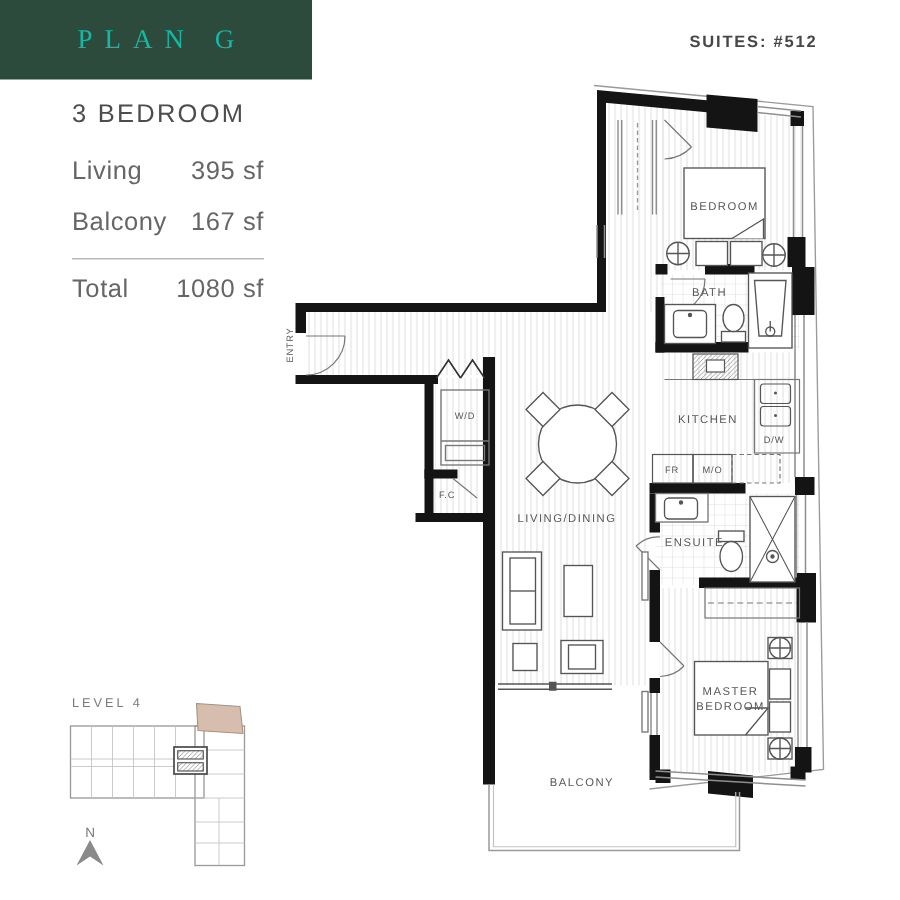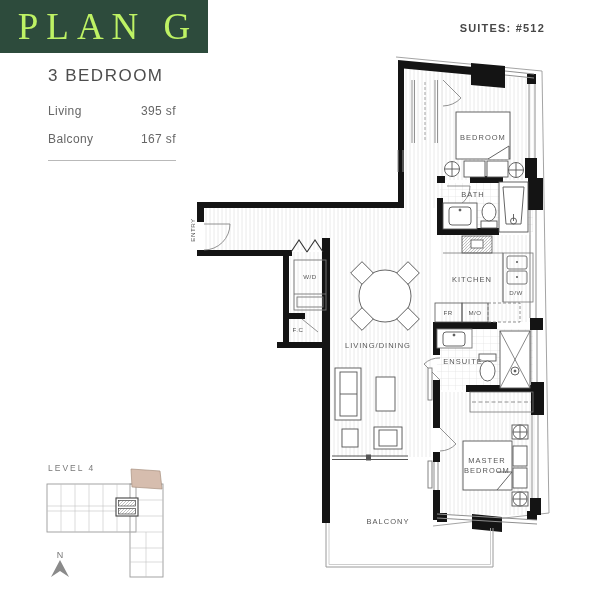--- a/index.html
+++ b/index.html
@@ -6,34 +6,34 @@
   body{
     width:600px;height:600px;position:relative;background:#ffffff;
     font-family:"Liberation Sans", sans-serif;overflow:hidden;
   }
   .plan-badge{
     position:absolute;left:0;top:0;width:208px;height:53px;
     background:#2d4b3c;display:flex;align-items:center;justify-content:center;
   }
   .plan-badge .title{
     font-family:"Liberation Serif", serif;
-    color:#bef264;font-size:37px;letter-spacing:8px;font-weight:400;
+    color:#14b8a6;font-size:18px;letter-spacing:8px;font-weight:400;
     padding-left:8px;
   }
   .suites{
     position:absolute;top:22px;right:55px;
     font-size:11px;letter-spacing:1.2px;color:#474747;font-weight:700;
   }
   .unit-info{position:absolute;left:48px;top:66px;width:128px;}
   .unit-info h2{
     margin:0 0 18px 0;font-size:17px;font-weight:400;letter-spacing:1.5px;color:#4d4d4d;
   }
   .area-row{
     display:flex;justify-content:space-between;
-    font-size:12px;color:#666;margin-bottom:14px;letter-spacing:0.4px;
+    font-size:17px;color:#666;margin-bottom:14px;letter-spacing:0.4px;
   }
   .area-divider{border:none;border-top:1px solid #b9b9b9;margin:2px 0 10px 0;}
   .fp-svg{position:absolute;left:0;top:0;width:600px;height:600px;}
   text{font-family:"Liberation Sans", sans-serif;}
   .room-label{fill:#575757;font-size:7.5px;letter-spacing:1px;}
   .fix-label{fill:#575757;font-size:6.2px;letter-spacing:0.5px;}
   .key-label{fill:#7a7a7a;font-size:8.5px;letter-spacing:2px;}
   .north-label{fill:#777;font-size:9px;}
 </style>
 </head>
@@ -49,20 +49,24 @@
   <h2>3 BEDROOM</h2>
   <div class="area-row">
     <span>Living</span>
     <span>395 sf</span>
   </div>
   <div class="area-row">
     <span>Balcony</span>
     <span>167 sf</span>
   </div>
   <hr class="area-divider">
+  <div class="area-row">
+    <span>Total</span>
+    <span>1080 sf</span>
+  </div>
 </div>
 
 <svg class="fp-svg" viewBox="0 0 600 600">
   <defs>
     <pattern id="hatchV" width="4" height="4" patternUnits="userSpaceOnUse">
       <path d="M2,0 V4" stroke="#e4e4e4" stroke-width="0.8"></path>
     </pattern>
     <pattern id="tile" width="7" height="7" patternUnits="userSpaceOnUse">
       <path d="M7,0 H0 V7" fill="none" stroke="#dedede" stroke-width="0.7"></path>
     </pattern>

